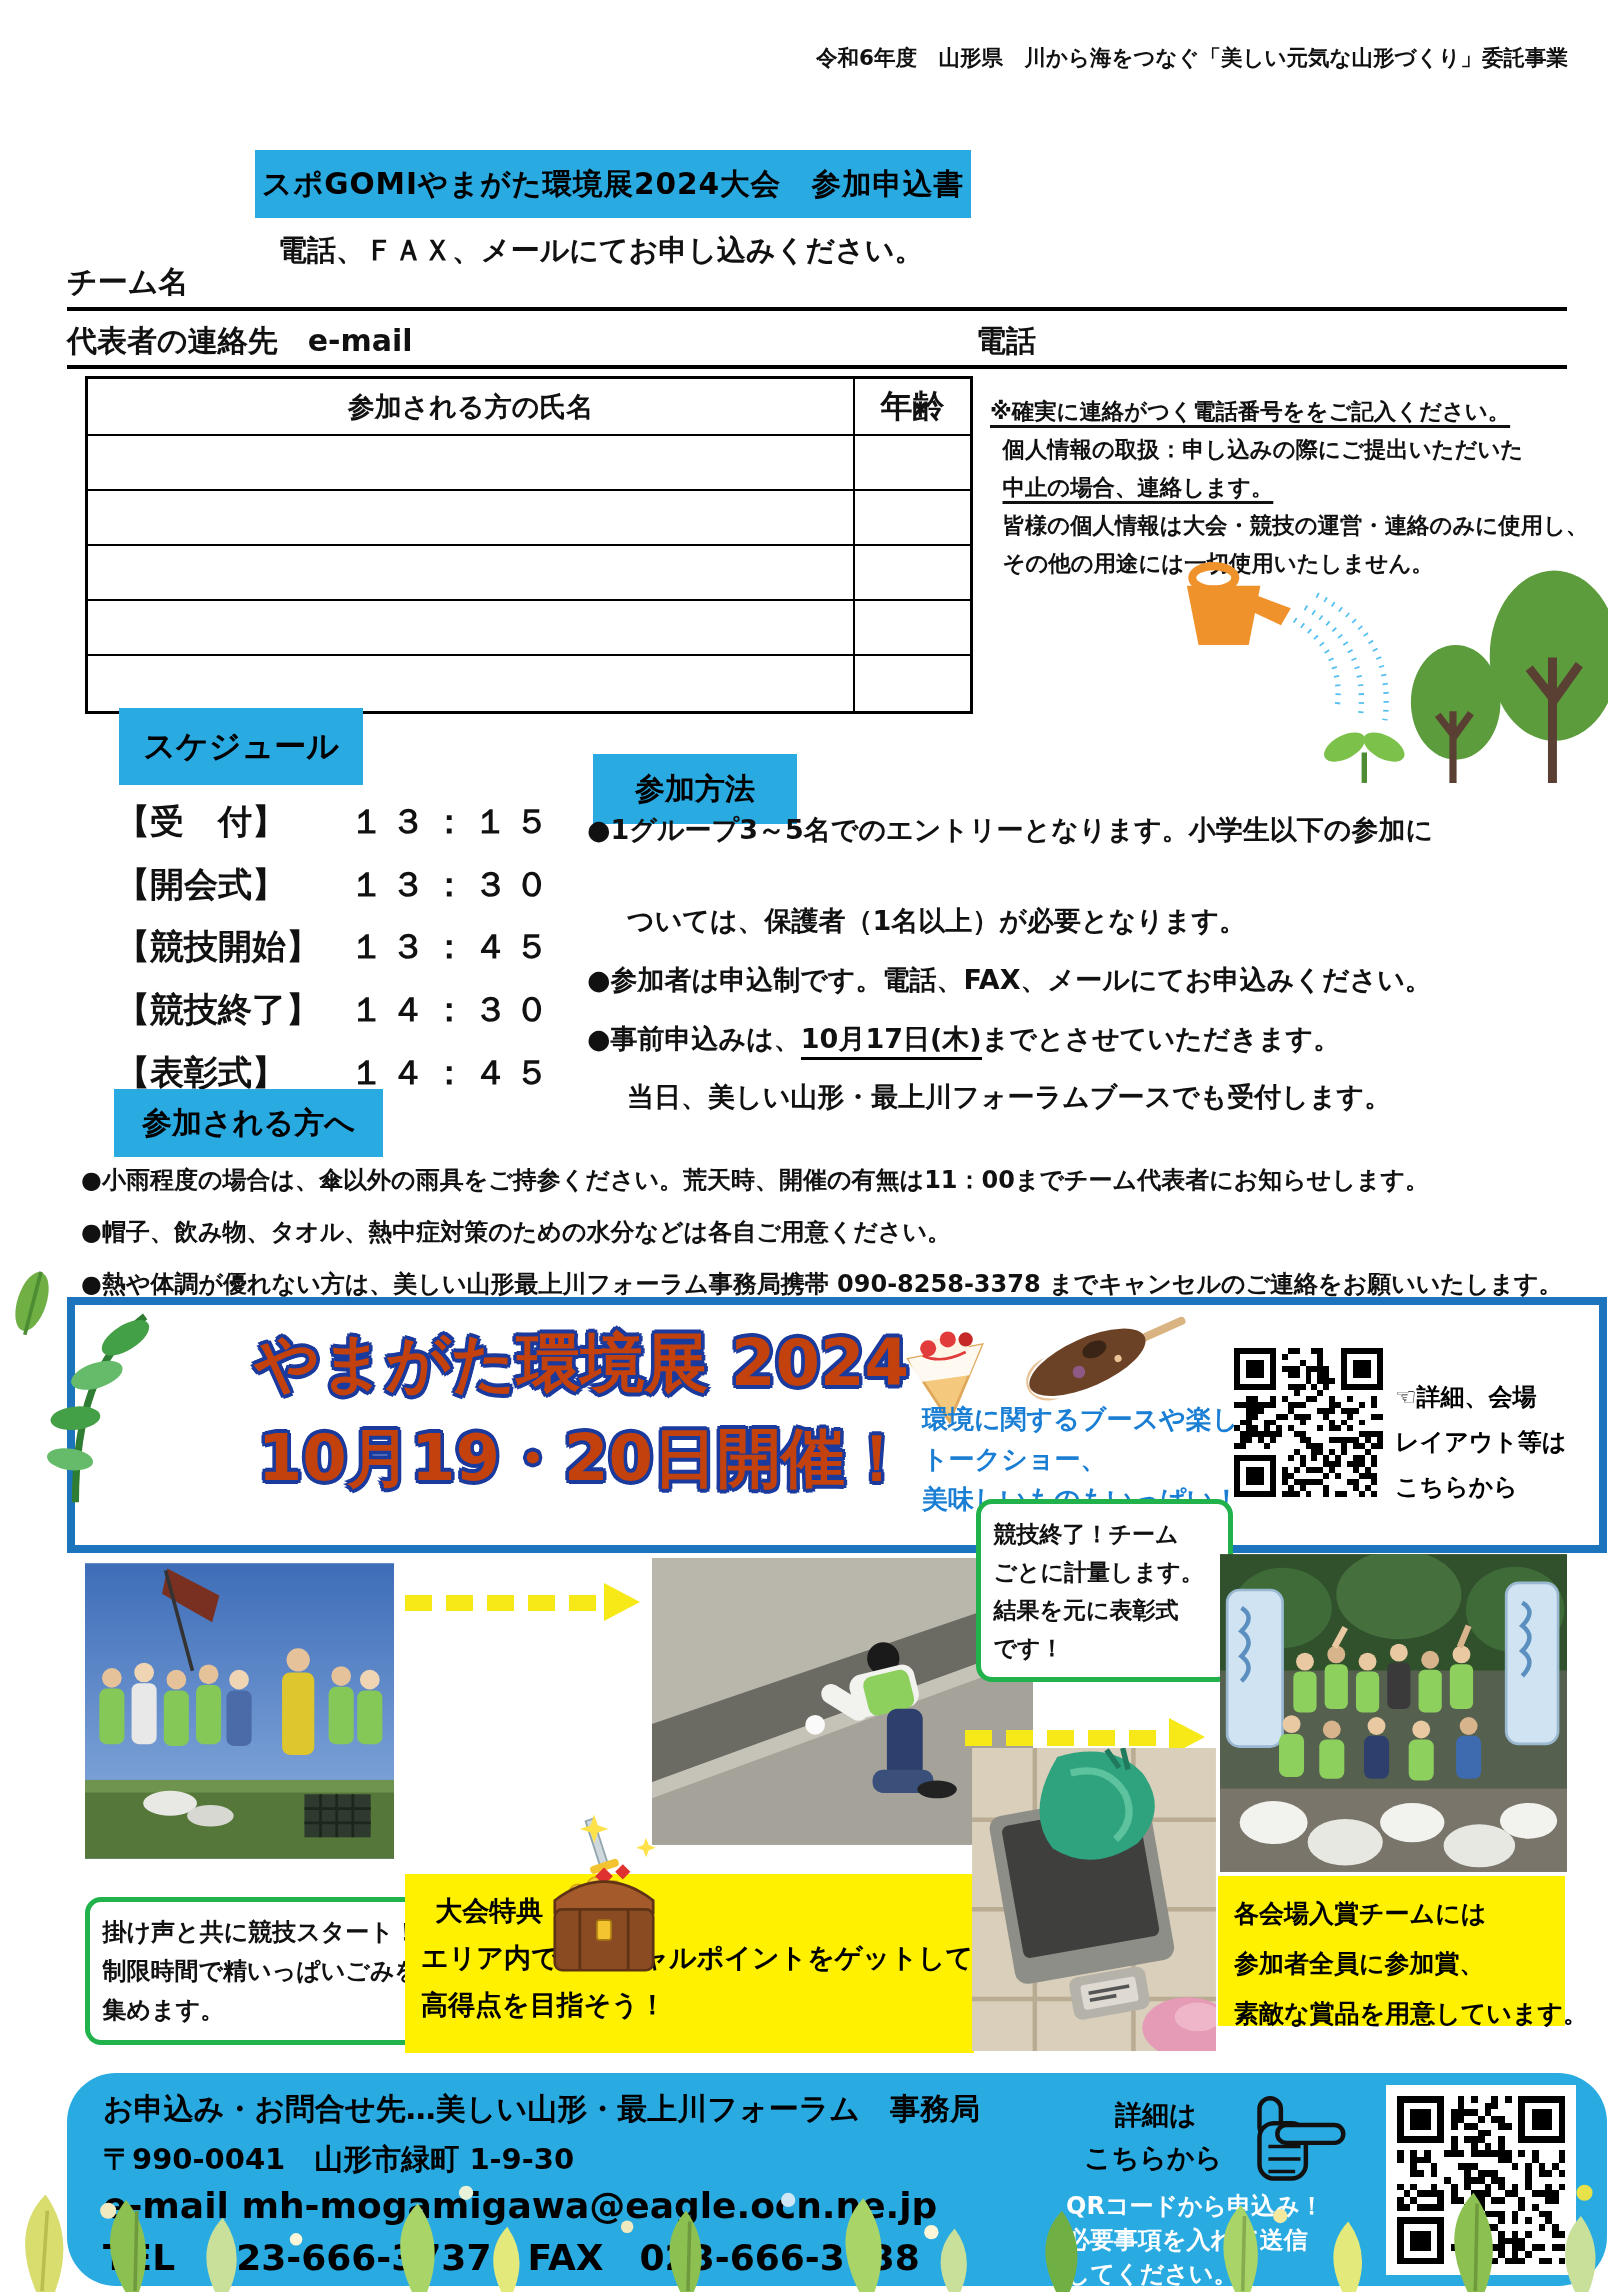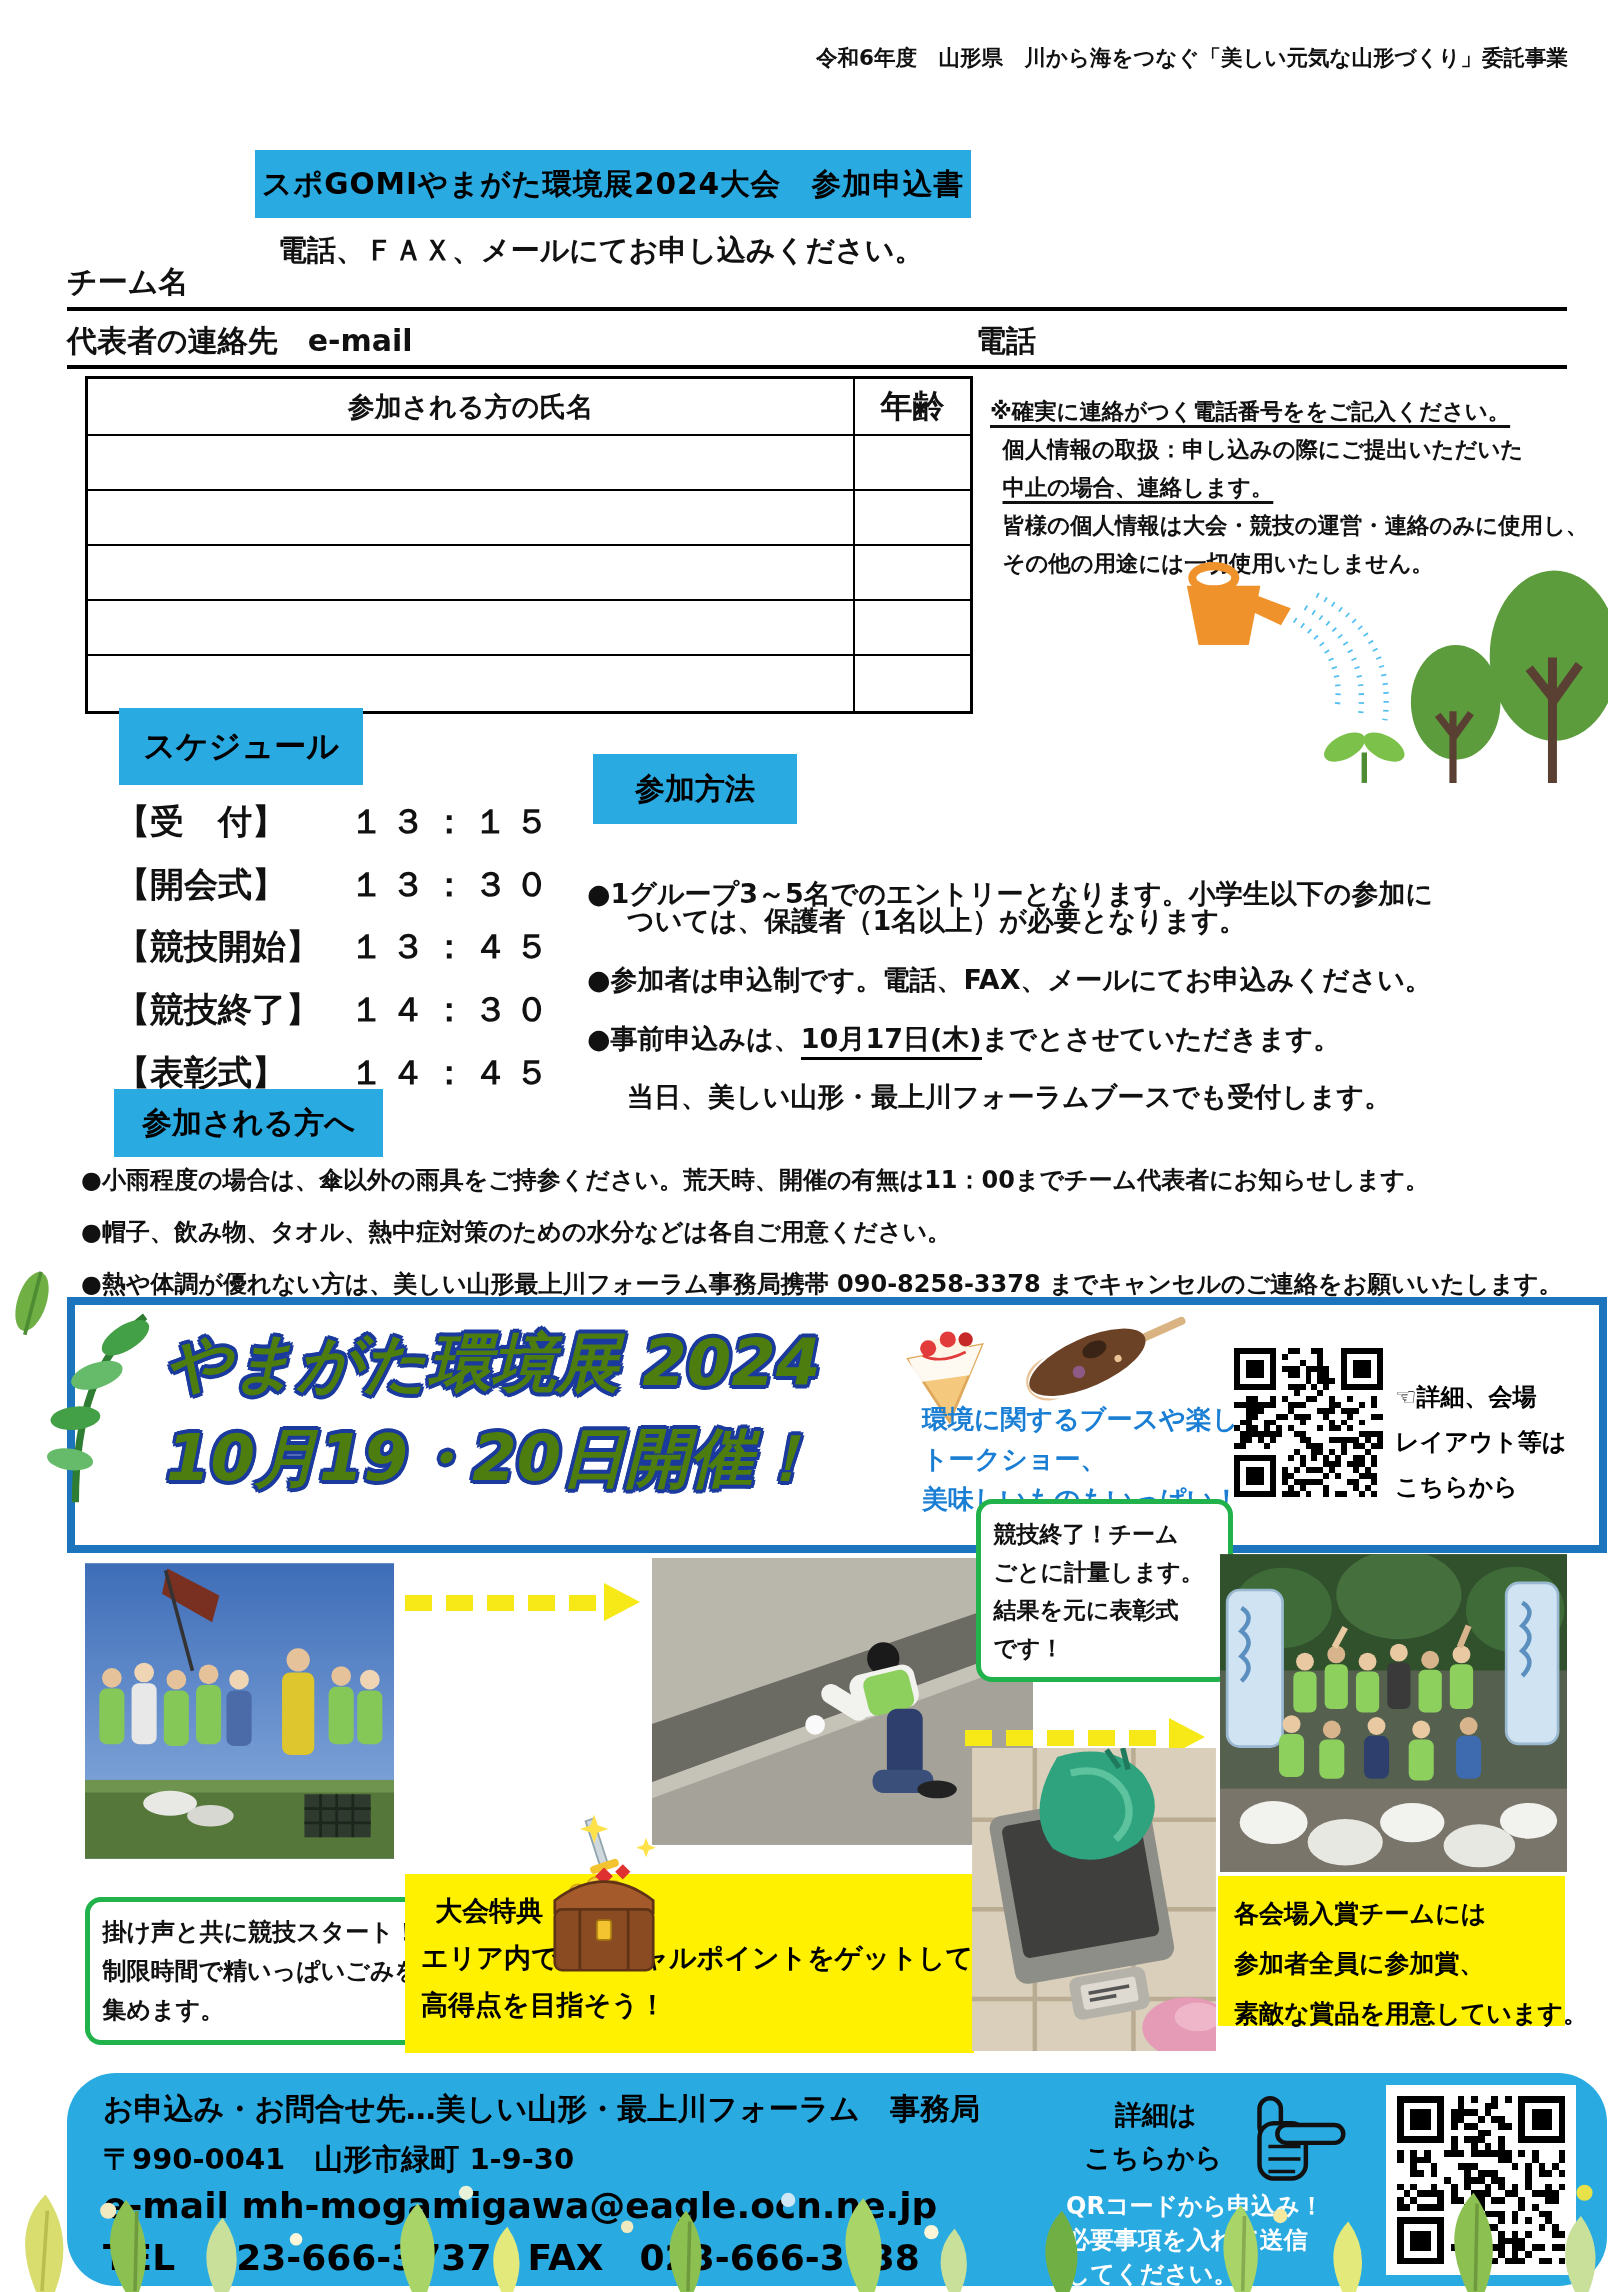--- a/index.html
+++ b/index.html
@@ -14,24 +14,24 @@
   .rule{position:absolute;background:#000;height:3.6px;}
   .note-line{font-weight:bold;line-height:38px;white-space:nowrap;}
   .note-line.u{text-decoration:underline;text-decoration-thickness:2.7px;text-underline-offset:6.3px;}
   .sch-row{position:absolute;left:116px;font-size:34px;font-weight:bold;white-space:nowrap;}
   .sch-label{display:inline-block;min-width:222px;}
   .sch-time{letter-spacing:7.2px;}
   .bullet{position:absolute;font-size:27px;font-weight:bold;white-space:nowrap;}
   .pbullet{position:absolute;font-size:24px;font-weight:bold;white-space:nowrap;}
   .u-strong{border-bottom:3.6px solid #000;padding-bottom:2.7px;}
   .banner{position:absolute;left:67px;top:1297px;width:1524px;height:240px;background:#fff;border:8px solid #1c75bc;}
-  .banner-title{position:absolute;text-align:left;font-weight:bold;color:#4d7c0f;
+  .banner-title{position:absolute;text-align:right;font-weight:bold;color:#c2410c;
     text-shadow:3.6px 0 0 #1b3a9e,-3.6px 0 0 #1b3a9e,0 3.6px 0 #1b3a9e,0 -3.6px 0 #1b3a9e,
     2.7px 2.7px 0 #1b3a9e,-2.7px 2.7px 0 #1b3a9e,2.7px -2.7px 0 #1b3a9e,-2.7px -2.7px 0 #1b3a9e;
-    white-space:nowrap;font-style:italic;}
+    white-space:nowrap;}
   .booth-line{font-size:26px;font-weight:bold;color:#1a7fd4;line-height:40px;white-space:nowrap;}
   .qrcap-line{font-size:24px;font-weight:bold;color:#000;line-height:45px;white-space:nowrap;}
   .greenbox{position:absolute;background:#fff;border:5.4px solid #22b24c;border-radius:16px;padding:10.7px 12.5px;font-weight:bold;}
   .yellowbox{position:absolute;background:#fff100;padding:12.5px 16px;font-weight:bold;color:#000;}
   .caption-line{white-space:nowrap;}
   .contact-box{position:absolute;left:67px;top:2073px;width:1540px;height:213px;background:#29abe2;border-radius:49px;}
   .contact-line{position:absolute;font-weight:bold;color:#000;white-space:nowrap;}
   .qr-note-line{font-size:24px;font-weight:bold;color:#fff;line-height:34px;white-space:nowrap;}
   .qr-panel{position:absolute;background:#fff;padding:10.7px;box-sizing:border-box;}
   .photo{position:absolute;overflow:hidden;}
@@ -120,21 +120,21 @@
   </div>
   <div class="sch-row" style="top:1050px;">
     <span class="sch-label">【表彰式】</span>
     <span class="sch-time">１４：４５</span>
   </div>
 
   <div class="abs tag" style="left:593px;top:754px;width:204px;height:70px;font-size:30px;">
     <span>参加方法</span>
   </div>
 
-  <div class="bullet" style="left:587px;top:876px;">●1グループ3～5名でのエントリーとなります。小学生以下の参加に</div>
+  <div class="bullet" style="left:587px;top:812px;">●1グループ3～5名でのエントリーとなります。小学生以下の参加に</div>
   <div class="bullet" style="left:627px;top:903px;">ついては、保護者（1名以上）が必要となります。</div>
   <div class="bullet" style="left:587px;top:962px;">●参加者は申込制です。電話、FAX、メールにてお申込みください。</div>
   <div class="bullet" style="left:587px;top:1021px;">
     <span>●事前申込みは、</span><span class="u-strong">10月17日(木)</span><span>までとさせていただきます。</span>
   </div>
   <div class="bullet" style="left:627px;top:1079px;">当日、美しい山形・最上川フォーラムブースでも受付します。</div>
 
   <div class="abs tag" style="left:114px;top:1089px;width:269px;height:68px;font-size:30px;">
     <span>参加される方へ</span>
   </div>

